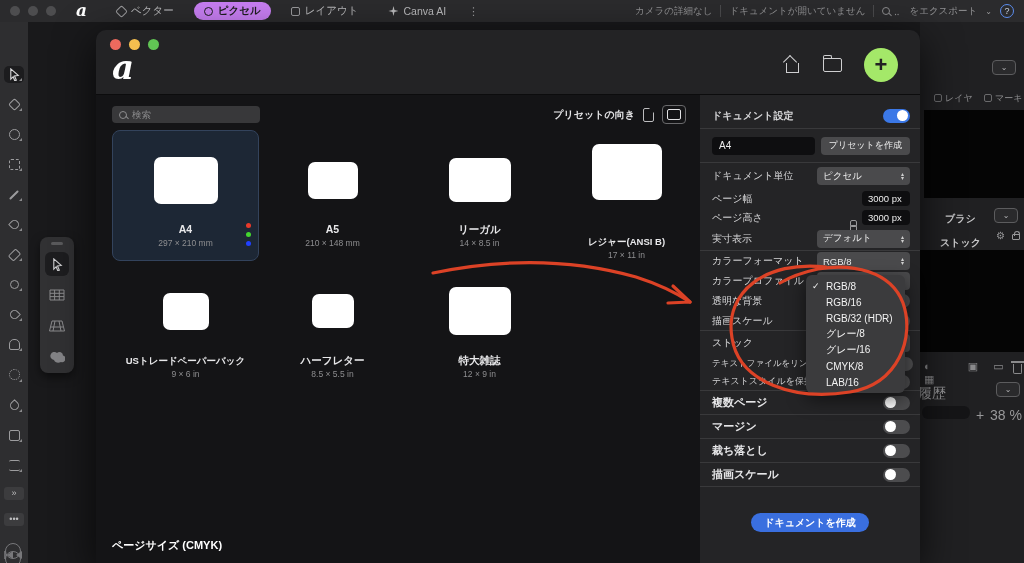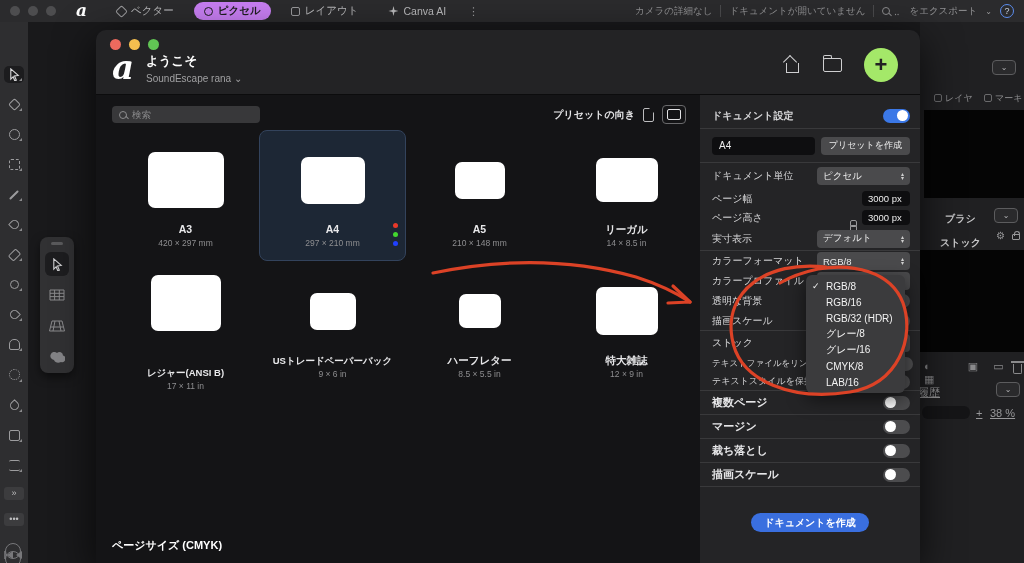--- a/index.html
+++ b/index.html
@@ -67,21 +67,21 @@
                 color:#b5b5b7; font-size:8px; text-align:center; line-height:14px; background:#2a2a2c; }
   .rb-tabs { position:absolute; display:flex; gap:10px; font-size:9px; color:#8a8a8c; align-items:center; }
   .rb-tabs .cb { width:8px; height:8px; border:1px solid #6a6a6c; border-radius:2px; margin-right:3px; display:inline-block; vertical-align:-1px; }
   .rb-black { position:absolute; background:#050505; }
   .rb-icons { position:absolute; color:#8a8a8c; font-size:11px; letter-spacing:6px; }
   .locki { position:absolute; width:8px; height:6px; border:1.2px solid #98989a; border-radius:1px; }
   .locki::before { content:""; position:absolute; left:1px; top:-4px; width:4px; height:4px;
                    border:1.2px solid #98989a; border-bottom:none; border-radius:3px 3px 0 0; }
   .geari { position:absolute; color:#98989a; font-size:10px; }
   .rb-slider { position:absolute; background:#151517; border-radius:6px; }
-  .rb-text { position:absolute; color:#98989a; font-size:11px;text-decoration:underline; }
+  .rb-text { position:absolute; color:#98989a; font-size:14px; }
   .trashi { position:absolute; width:9px; height:10px; border:1.2px solid #8a8a8c; border-top:none; border-radius:0 0 2px 2px; }
   .trashi::before { content:""; position:absolute; left:-3px; top:-3px; width:13px; height:1.5px; background:#8a8a8c; }
 
   
   .dialog { position:absolute; left:96px; top:30px; width:824px; height:533px; background:#161618;
             border-radius:10px 10px 0 0; box-shadow:0 10px 40px rgba(0,0,0,.7); z-index:10; overflow:hidden;
             display:flex; flex-direction:column; }
   .dlg-header { height:65px; background:#232325; flex:none; position:relative;
                 display:flex; align-items:center; border-bottom:1px solid #0c0c0d; }
   .dlg-traffic { position:absolute; left:14px; top:9px; display:flex; gap:8px; }
@@ -331,26 +331,20 @@
 </div>
 
 <div class="dialog">
   <div class="dlg-header">
     <div class="dlg-traffic">
       <i id="tl-r" style="background: rgb(236, 106, 94);"></i>
         <i id="tl-y" style="background: rgb(245, 191, 79);"></i>
         <i id="tl-g" style="background: rgb(97, 196, 84);"></i>
     </div>
     <div class="dlg-logo">a</div>
-    <div class="dlg-titlebox">
-      <div class="dlg-title">ようこそ</div>
-      <div class="dlg-account">
-        <span>SoundEscape rana</span> <span>⌄</span>
-      </div>
-    </div>
     <div class="dlg-hdr-actions">
       <span class="homei"></span>
       <span class="folderi"></span>
       <span class="newbtn" id="newbtn" style="background: rgb(164, 232, 105);">+</span>
     </div>
   </div>
 
   <div class="dlg-body">
 
     <div class="presets">
@@ -361,27 +355,20 @@
         </div>
         <div class="orient">
           <span class="orient-label">プリセットの向き</span>
           <span class="doc-portrait"></span>
           <span class="orient-sel">
               <span class="doc-landscape"></span>
             </span>
         </div>
       </div>
       <div class="grid" id="preset-grid">
-          <div class="card">
-            <div class="thumb-zone">
-              <div class="paper" style="width: 76px; height: 56px;"></div>
-            </div>
-            <div class="card-name">A3</div>
-            <div class="card-dims">420 × 297 mm</div>
-          </div>
           <div class="card selected">
             <div class="thumb-zone">
               <div class="paper" style="width: 64px; height: 47px;"></div>
             </div>
             <div class="card-name">A4</div>
             <div class="card-dims">297 × 210 mm</div>
             <div class="dots">
               <i style="background: rgb(232, 57, 42);"></i>
               <i style="background: rgb(67, 214, 47);"></i>
               <i style="background: rgb(32, 64, 255);"></i>

